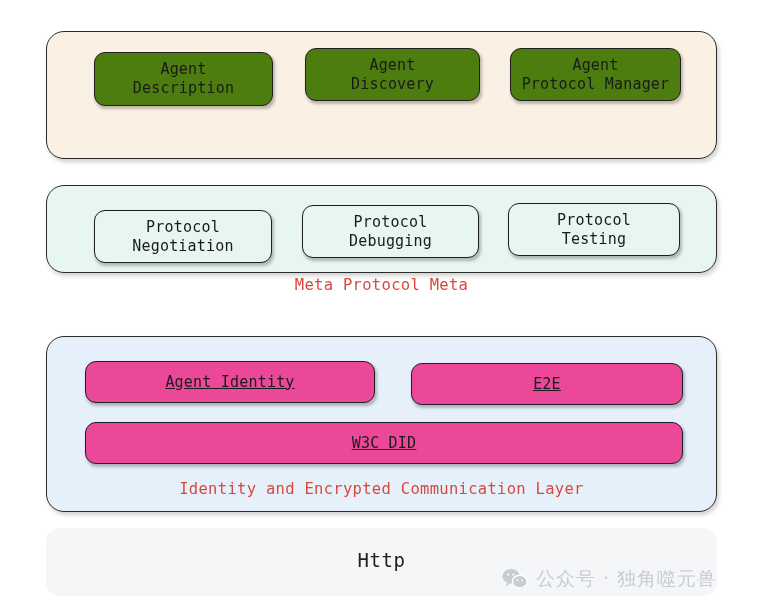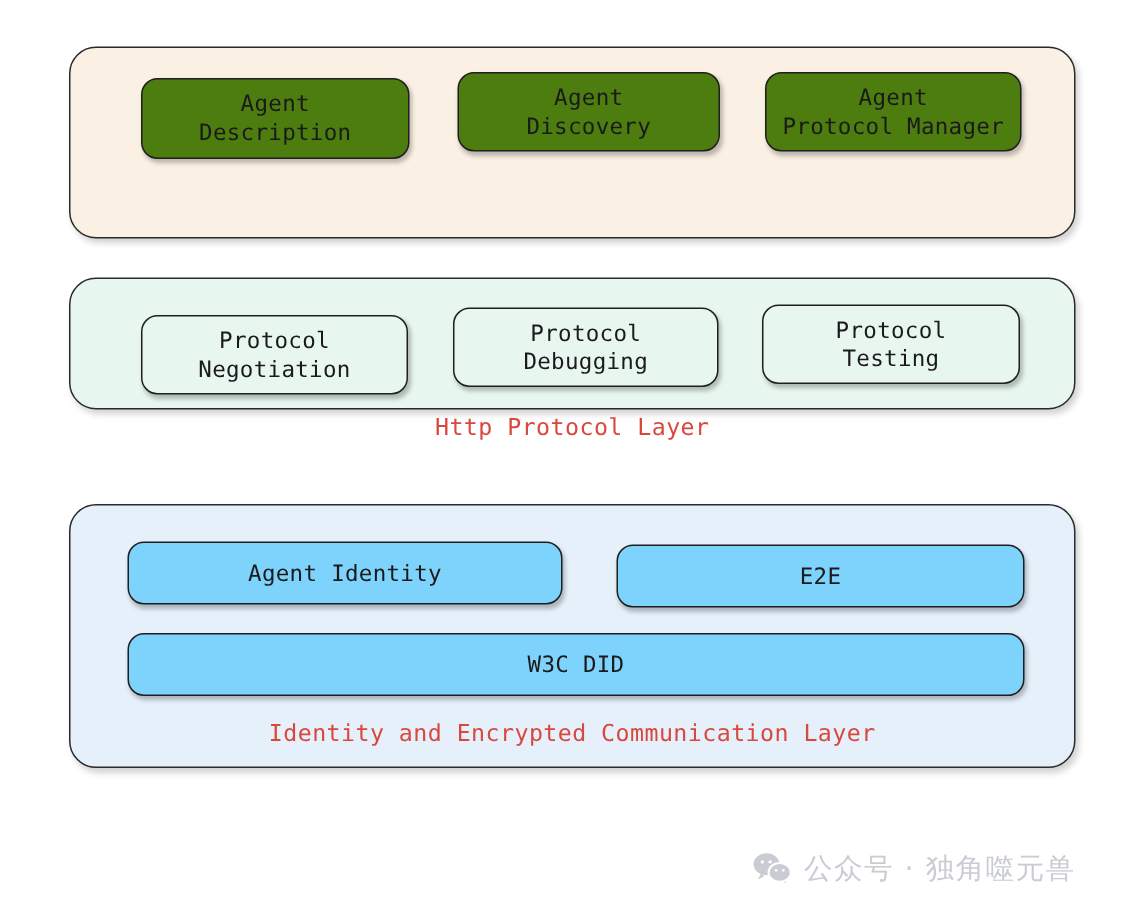--- a/index.html
+++ b/index.html
@@ -70,21 +70,21 @@
     text-align: center;
     color: #1a1a1a;
     font-size: 15px;
     line-height: 19px;
     letter-spacing: 0.2px;
     box-shadow: 1.5px 2.5px 3px rgba(0,0,0,0.25);
     white-space: pre-line;
   }
   .layer-app .pill  { background: #4d7c0f; }
   .layer-meta .pill { background: #e7f6ef; }
-  .layer-ident .pill{ background: #7dd3fc; }
+  .layer-ident .pill{ background: #ec4899; text-decoration: underline; }
 
   
   .pill-agent-description      { left: 47px;  top: 20px;  width: 179px; height: 54px; }
   .pill-agent-discovery        { left: 258px; top: 16px;  width: 175px; height: 53px; }
   .pill-agent-protocol-manager { left: 463px; top: 16px;  width: 171px; height: 53px; }
 
   
   .pill-protocol-negotiation { left: 47px;  top: 24px; width: 178px; height: 53px; }
   .pill-protocol-debugging   { left: 255px; top: 19px; width: 177px; height: 53px; }
   .pill-protocol-testing     { left: 461px; top: 17px; width: 172px; height: 53px; }
@@ -156,30 +156,33 @@
 Protocol Manager</div>
   </div>
 
   <div class="layer layer-meta">
     <div class="pill pill-protocol-negotiation">Protocol
 Negotiation</div>
     <div class="pill pill-protocol-debugging">Protocol
 Debugging</div>
     <div class="pill pill-protocol-testing">Protocol
 Testing</div>
-    <div class="layer-caption cap-meta">Http Protocol Layer</div>
+    <div class="layer-caption cap-meta">Meta Protocol Meta</div>
   </div>
 
   <div class="layer layer-ident">
     <div class="pill pill-agent-identity">Agent Identity</div>
     <div class="pill pill-e2e">E2E</div>
     <div class="pill pill-w3c-did">W3C DID</div>
     <div class="layer-caption cap-ident">Identity and Encrypted Communication Layer</div>
   </div>
 
+  <div class="layer-http">
+    <div class="http-label">Http</div>
+  </div>
 
   <div id="watermark">
     <span class="wm-icon">
       <svg viewBox="0 0 26 22" width="26" height="22" xmlns="http://www.w3.org/2000/svg">
         <ellipse cx="9" cy="8.2" rx="8.6" ry="7.3" fill="#c9ccd2"></ellipse>
         <path d="M5.2 14.3 L3.4 18.4 L7.6 16.1 Z" fill="#c9ccd2"></path>
         <ellipse cx="17.8" cy="13.6" rx="7.4" ry="6.3" fill="#c9ccd2" stroke="#ffffff" stroke-width="1.4"></ellipse>
         <path d="M21.8 18.6 L23.4 21.8 L19.6 20.2 Z" fill="#c9ccd2" stroke="#ffffff" stroke-width="1"></path>
         <circle cx="6.2" cy="6.6" r="1.1" fill="#ffffff"></circle>
         <circle cx="11.4" cy="6.6" r="1.1" fill="#ffffff"></circle>

